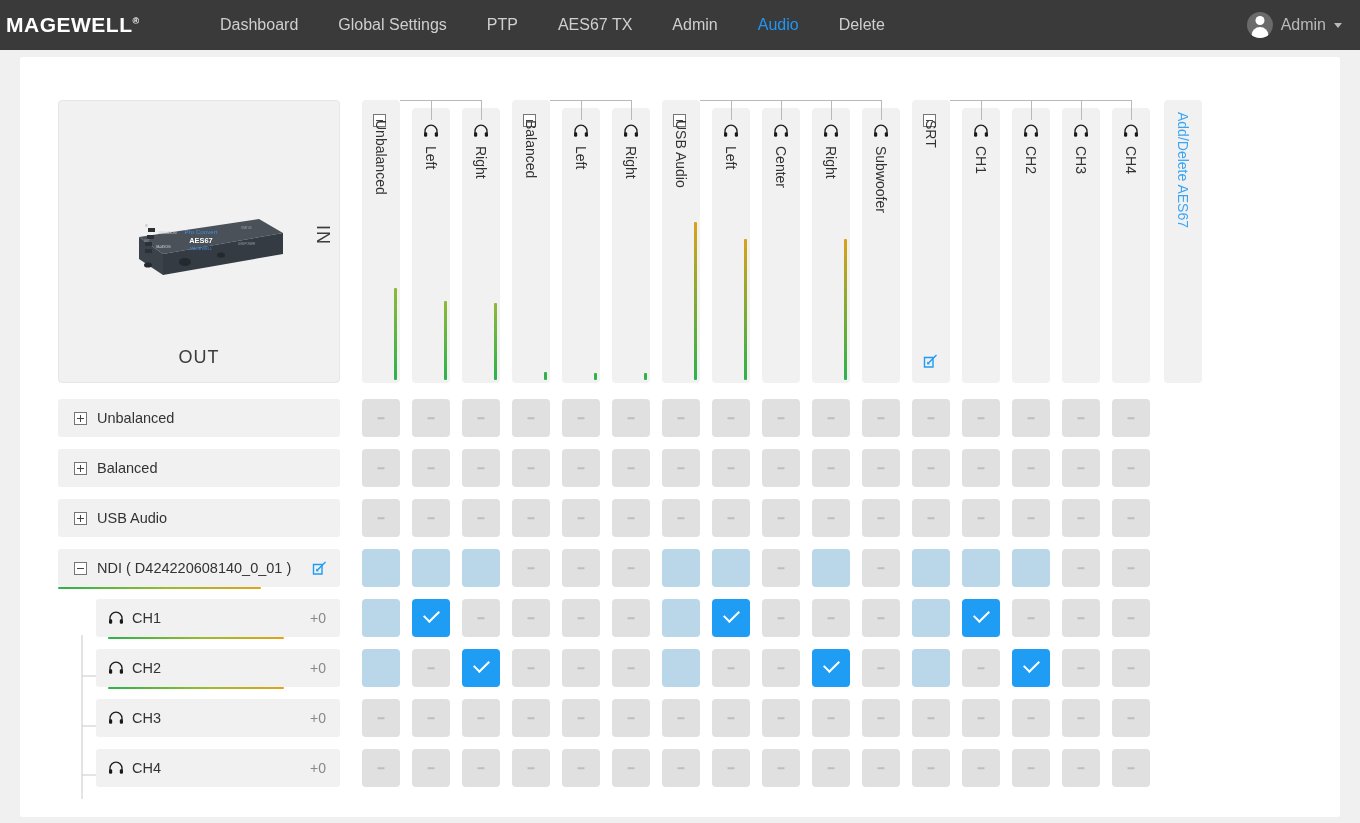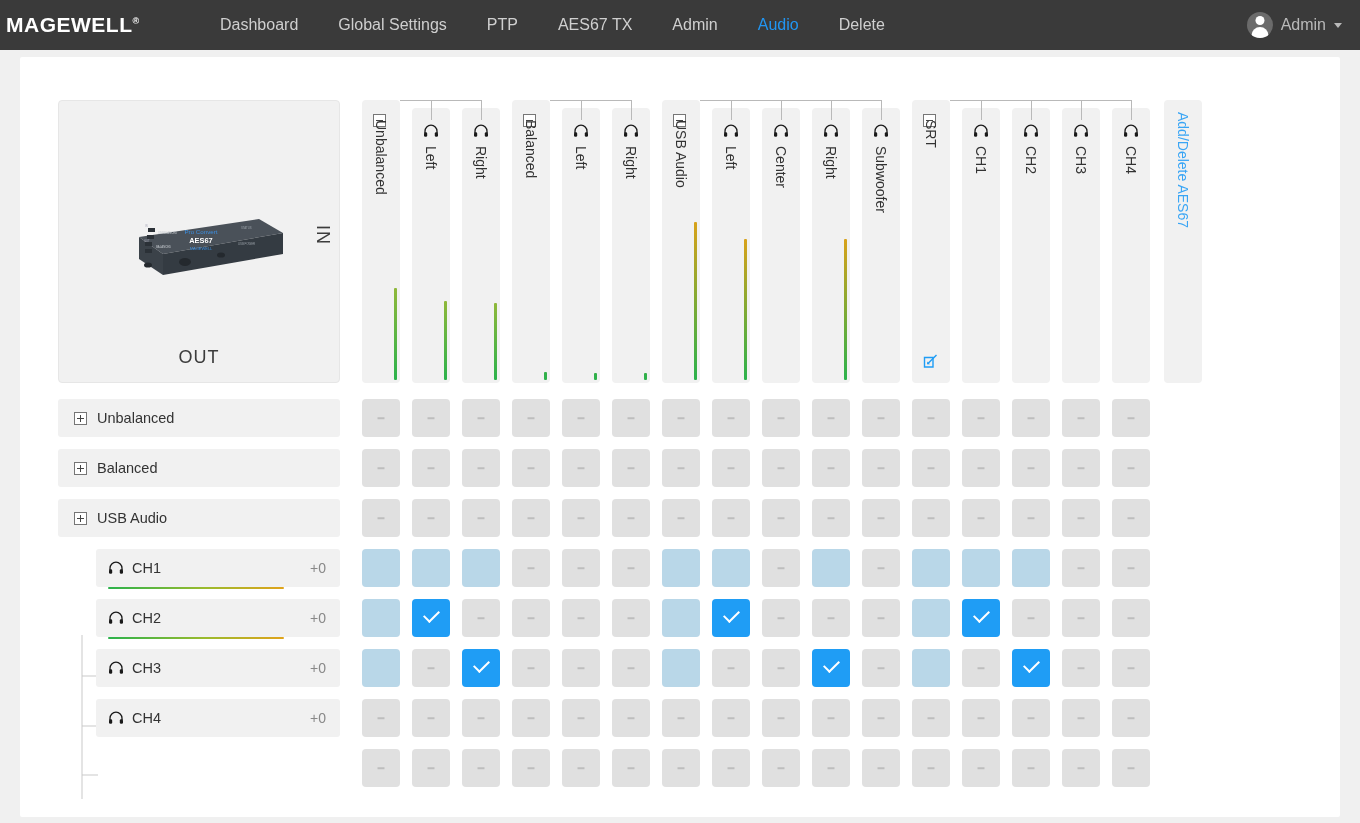--- a/index.html
+++ b/index.html
@@ -341,20 +341,30 @@
           <span class="rlbl">Unbalanced</span>
         </div>
         <div class="rowbox">
           <span class="exp plus"></span>
           <span class="rlbl">Balanced</span>
         </div>
         <div class="rowbox">
           <span class="exp plus"></span>
           <span class="rlbl">USB Audio</span>
         </div>
+        <div class="rowbox">
+          <span class="exp"></span>
+          <span class="rlbl">NDI ( D424220608140_0_01 )</span>
+          <span class="editicon"><svg viewBox="0 0 16 16">
+              <path d="M1.5 4.5 H10 V14 H1.5 Z" fill="none" stroke="#1f9df5" stroke-width="1.4"></path>
+              <path d="M4.5 11 L13.5 2" stroke="#1f9df5" stroke-width="1.4" fill="none"></path>
+              <path d="M4.2 11.3 L4.2 8.6 L7 11.3 Z" fill="#1f9df5"></path>
+            </svg></span>
+          <div class="hmeter" style="width:203.04px;background:linear-gradient(to right,#2bb24c,#9bbb2e 55%,#e0a31b);"></div>
+        </div>
         <div class="childrow">
           <span class="hp"><svg viewBox="0 0 16 14">
               <path d="M2 9 V7.2 A6 6 0 0 1 14 7.2 V9" fill="none" stroke="#1a1a1a" stroke-width="1.3"></path>
               <rect x="1" y="8.2" width="3.2" height="4.6" rx="1.3" fill="#1a1a1a"></rect>
               <rect x="11.8" y="8.2" width="3.2" height="4.6" rx="1.3" fill="#1a1a1a"></rect>
             </svg></span>
           <span class="clbl">CH1</span>
           <span class="gain">+0</span>
           <div class="hmeter" style="width:175.68px;background:linear-gradient(to right,#2bb24c,#9bbb2e 55%,#e0a31b);"></div>
         </div>

